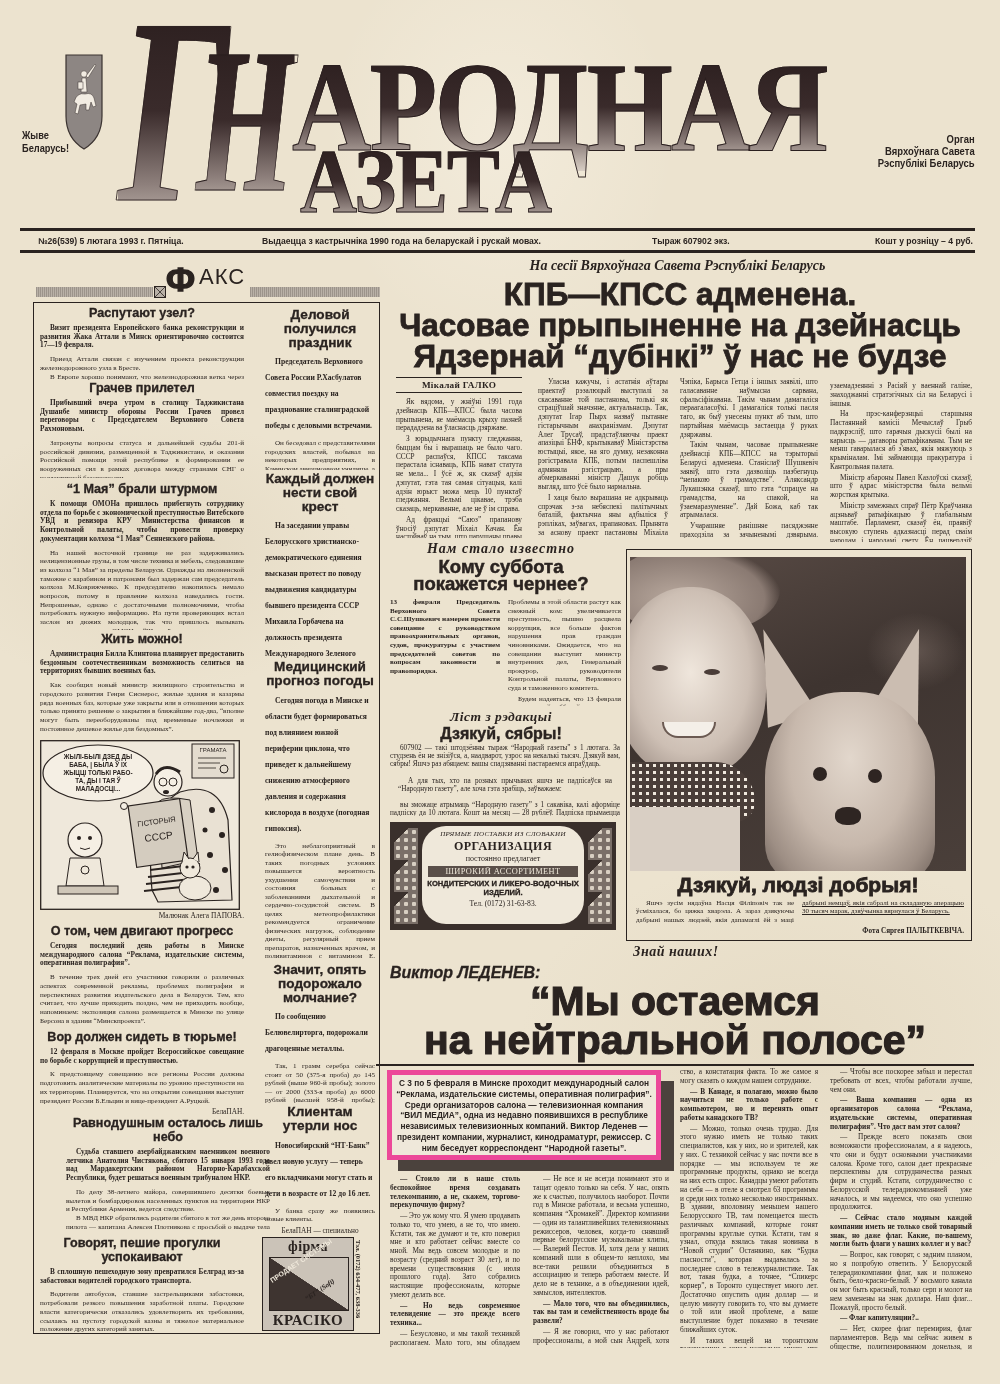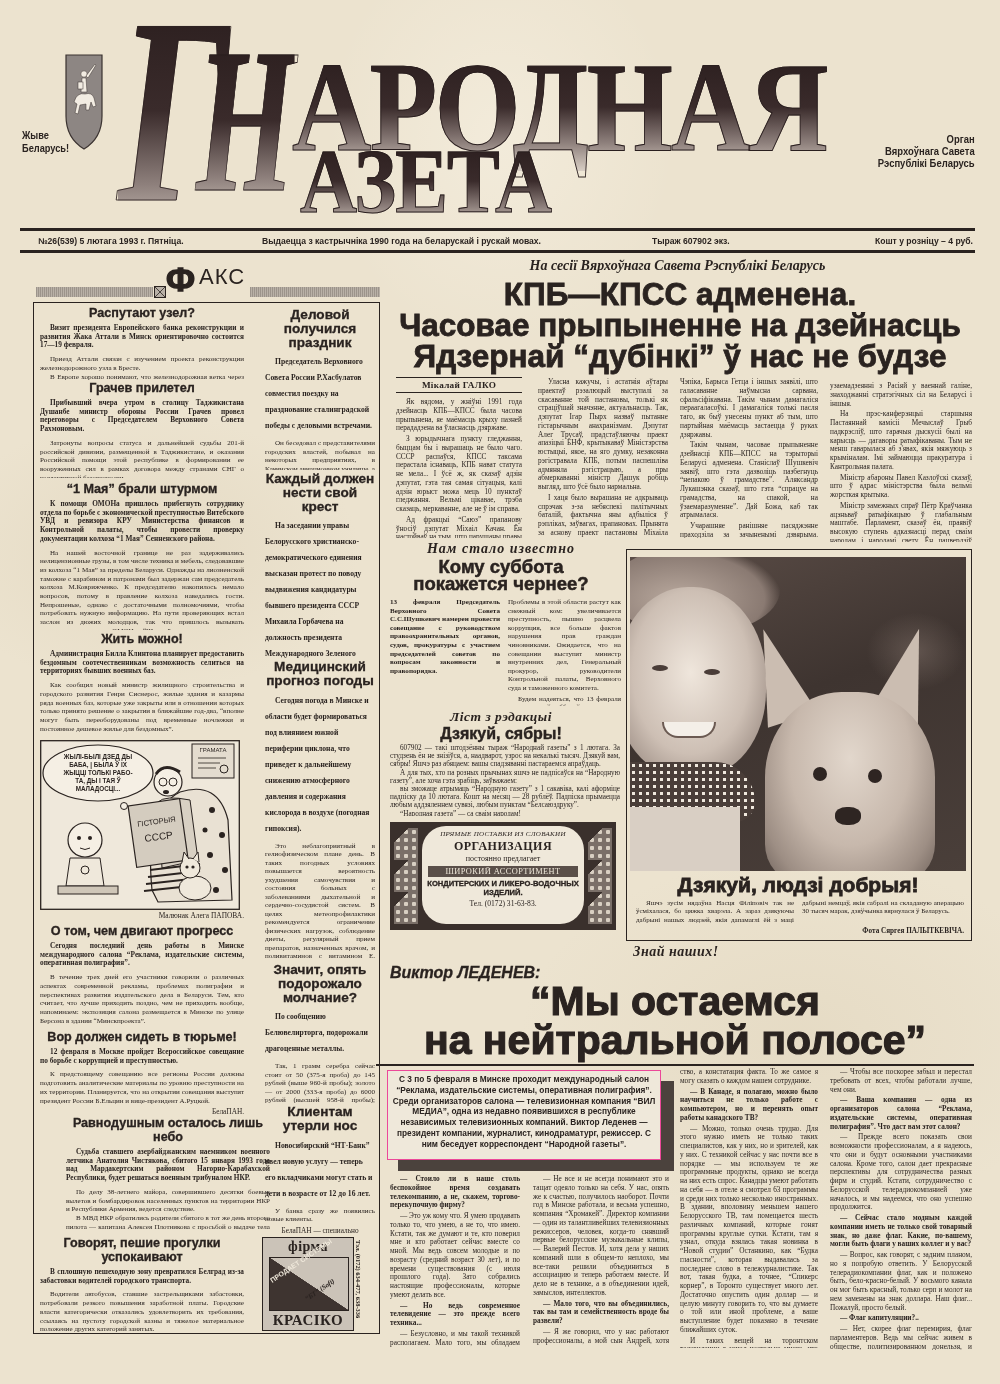--- a/index.html
+++ b/index.html
@@ -65,21 +65,21 @@
   .photo .eye{position:absolute;width:16px;height:6px;border-radius:50%;background:#4a3d38;}
   .photo .mouth{position:absolute;left:32px;top:165px;width:50px;height:14px;border-radius:0 0 30px 30px;background:#f4efe8;border:2px solid #6b5a52;border-top:none;}
   .photo .dots{position:absolute;left:0;top:205px;width:125px;height:60px;background:radial-gradient(circle,#f0e9de 0 1.6px,transparent 2px) 0 0/7px 7px,#4a3e39;border-radius:0 40px 20px 0;}
   .photo .dress{position:absolute;left:0;top:250px;width:110px;height:70px;background:#d9cfc4;}
   .photo .dog{position:absolute;left:135px;top:135px;width:170px;height:190px;border-radius:45% 45% 20% 20%;background:radial-gradient(ellipse at 50% 35%,#e2d7cc 0%,#c7b8ac 50%,#9d8e84 80%,#6f625b 100%);}
   .photo .ear{position:absolute;width:0;height:0;border-left:26px solid transparent;border-right:26px solid transparent;border-bottom:95px solid #cbbdb1;}
   .photo .deye{position:absolute;width:14px;height:14px;border-radius:50%;background:#2e2522;}
   .photo .nose{position:absolute;left:205px;top:250px;width:26px;height:18px;border-radius:45%;background:#2e2522;}
   
   .intro-shadow{left:398px;top:1081px;width:276px;height:90px;background:#4b423d;}
-  .intro{left:387px;top:1070px;width:274px;height:90px;background:#efe8da;border:1px solid #ec4899;font-family:"Liberation Sans",sans-serif;font-weight:700;font-size:8.3px;line-height:10.8px;text-align:center;padding:3px 2px;box-sizing:border-box;}
+  .intro{left:387px;top:1070px;width:274px;height:90px;background:#efe8da;border:5px solid #ec4899;font-family:"Liberation Sans",sans-serif;font-weight:700;font-size:8.3px;line-height:10.8px;text-align:center;padding:3px 2px;box-sizing:border-box;}
   
   .ad-kr{left:262px;top:1237px;width:90px;height:92px;background:#cbc3b8;border:1px solid #2a2320;overflow:hidden;}
   .ad-kr .firma{position:absolute;left:0;width:90px;top:2px;text-align:center;font-family:"Liberation Serif",serif;font-weight:700;font-size:14px;line-height:14px;letter-spacing:.5px;}
   .ad-kr .tri{position:absolute;left:6px;top:19px;width:78px;height:52px;background:linear-gradient(to top right,#3e3430 50%,transparent 50.5%);border:1px solid #2a2320;}
   .ad-kr .diag{position:absolute;left:6px;top:40px;font-family:"Liberation Sans",sans-serif;font-weight:700;font-size:7px;color:#efe8da;transform:rotate(-34deg);transform-origin:left top;white-space:nowrap;}
   .ad-kr .bt{position:absolute;left:40px;top:48px;font-style:italic;font-weight:700;font-size:7px;transform:rotate(-34deg);white-space:nowrap;}
   .ad-kr .kr{position:absolute;left:0;width:90px;top:74px;text-align:center;font-weight:700;font-size:15px;line-height:16px;letter-spacing:.5px;}
   .ad-kr-tel{left:353px;top:1240px;width:9px;height:88px;}
   .ad-kr-tel span{display:block;transform:rotate(90deg);transform-origin:left top;position:absolute;left:9px;top:0;white-space:nowrap;font-size:6.4px;font-weight:700;}
 </style>
@@ -343,21 +343,21 @@
   <div class="col nb-col" style="left:508px;top:598px;width:113px;height:108px;">
     <p class="cont">Проблемы в этой области растут как снежный ком: увеличивается преступность, пышно расцвела коррупция, все больше фактов нарушения прав граждан чиновниками. Ожидается, что на совещании выступят министр внутренних дел, Генеральный прокурор, руководители Контрольной палаты, Верховного суда и таможенного комитета.</p>
     <p>Будем надеяться, что 13 февраля станет черной субботой не для них, а для белорусских преступников.</p>
 
   </div>
 
   <div class="abs kicker" style="left:380px;top:709px;width:242px;font-size:13.5px;letter-spacing:.5px;">Ліст з рэдакцыі</div>
   <div class="abs heavy" style="left:380px;top:725px;width:242px;font-size:16px;line-height:17px;-webkit-text-stroke:.4px #2a2320;">Дзякуй, сябры!</div>
   <div class="col" style="left:390px;top:744px;width:230px;height:72px;">
     <p style="font-size:7.2px;line-height:8.2px;margin:0;">607902 — такі штодзённы тыраж “Народнай газеты” з 1 лютага. За студзень ён не знізіўся, а, наадварот, узрос на некалькі тысяч. Дзякуй вам, сябры! Яшчэ раз абяцаем: вашы спадзяванні пастараемся апраўдаць.</p>
-    <p style="font-size:7.2px;line-height:8.2px;margin:0;">А для тых, хто па розных прычынах яшчэ не падпісаўся на “Народную газету”, але хоча гэта зрабіць, заўважаем:</p>
+    <p style="font-size:7.2px;line-height:8.2px;margin:8px;">А для тых, хто па розных прычынах яшчэ не падпісаўся на “Народную газету”, але хоча гэта зрабіць, заўважаем:</p>
     <p style="font-size:7.2px;line-height:8.2px;margin:0;">вы зможаце атрымаць “Народную газету” з 1 сакавіка, калі аформіце падпіску да 10 лютага. Кошт на месяц — 28 рублёў. Падпіска прымаецца любым аддзяленнем сувязі, любым пунктам “Белсаюздруку”.</p>
     <p style="font-size:7.2px;line-height:8.2px;margin:0;">“Народная газета” — са сваім народам!</p>
   </div>
 
   <div class="abs ad-sk">
     <div class="side" style="left:4px;"></div>
     <div class="side" style="right:4px;"></div>
     <div class="center">
       <div class="l1">ПРЯМЫЕ ПОСТАВКИ ИЗ СЛОВАКИИ</div>
       <div class="l2">ОРГАНИЗАЦИЯ</div>
@@ -385,21 +385,21 @@
     <div class="dog"></div>
     <div class="deye" style="left:183px;top:210px;"></div>
     <div class="deye" style="left:238px;top:212px;"></div>
     <div class="nose"></div>
   </div>
   <div class="abs heavy" style="left:626px;top:874px;width:344px;font-size:21px;line-height:22px;">Дзякуй, людзі добрыя!</div>
   <div class="col" style="left:636px;top:899px;width:158px;height:27px;">
     <p style="font-size:7px;line-height:8.4px;">Яшчэ зусім нядаўна Насця Філіповіч так не ўсміхалася, бо цяжка хварэла. А зараз дзякуючы дабрыні нашых людзей, якія дапамаглі ёй з маці паехаць у Германію на лячэнне, дзякуючы</p>
   </div>
   <div class="col" style="left:802px;top:899px;width:162px;height:27px;">
-    <p class="cont" style="font-size:7px;line-height:8.4px;">дабрыні немцаў, якія сабралі на складаную аперацыю 30 тысяч марак, дзяўчынка вярнулася ў Беларусь.</p>
+    <p class="cont" style="font-size:7px;line-height:8.4px;text-decoration:underline;">дабрыні немцаў, якія сабралі на складаную аперацыю 30 тысяч марак, дзяўчынка вярнулася ў Беларусь.</p>
   </div>
   <div class="abs" style="left:626px;top:927px;width:338px;text-align:right;font-size:7.2px;font-weight:700;">Фота Сяргея ПАЛЫТКЕВІЧА.</div>
 </section>
 
 <section>
   <div class="abs kicker" style="left:380px;top:944px;width:592px;font-size:14px;letter-spacing:.5px;">Знай наших!</div>
   <div class="abs" style="left:390px;top:964px;font-family:'Liberation Sans',sans-serif;font-weight:700;font-style:italic;font-size:16px;-webkit-text-stroke:.3px #2a2320;">Виктор ЛЕДЕНЕВ:</div>
   <div class="abs heavy" style="left:380px;top:982px;width:590px;font-size:41px;line-height:39px;-webkit-text-stroke:1.1px #2a2320;">
     <div>“Мы остаемся</div>
     <div>на нейтральной полосе”</div>

